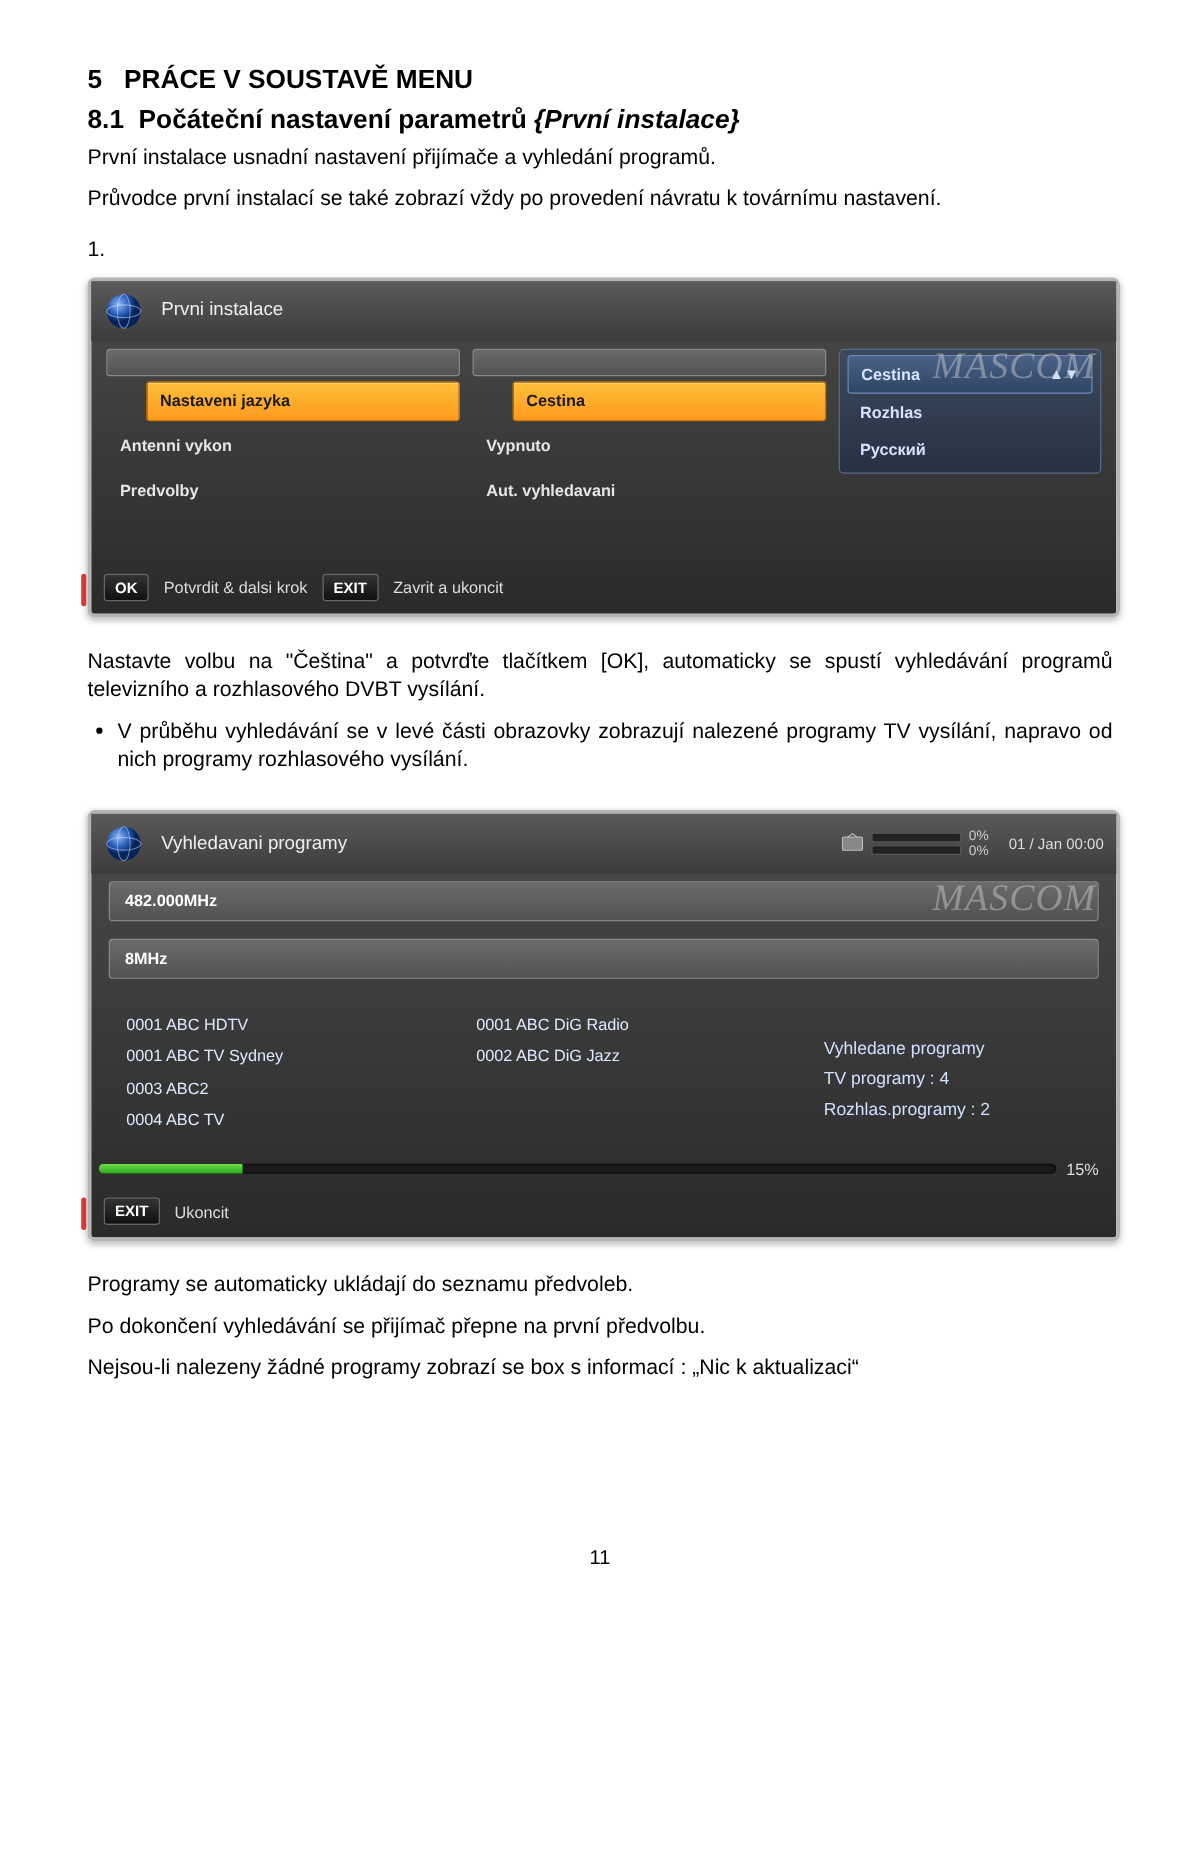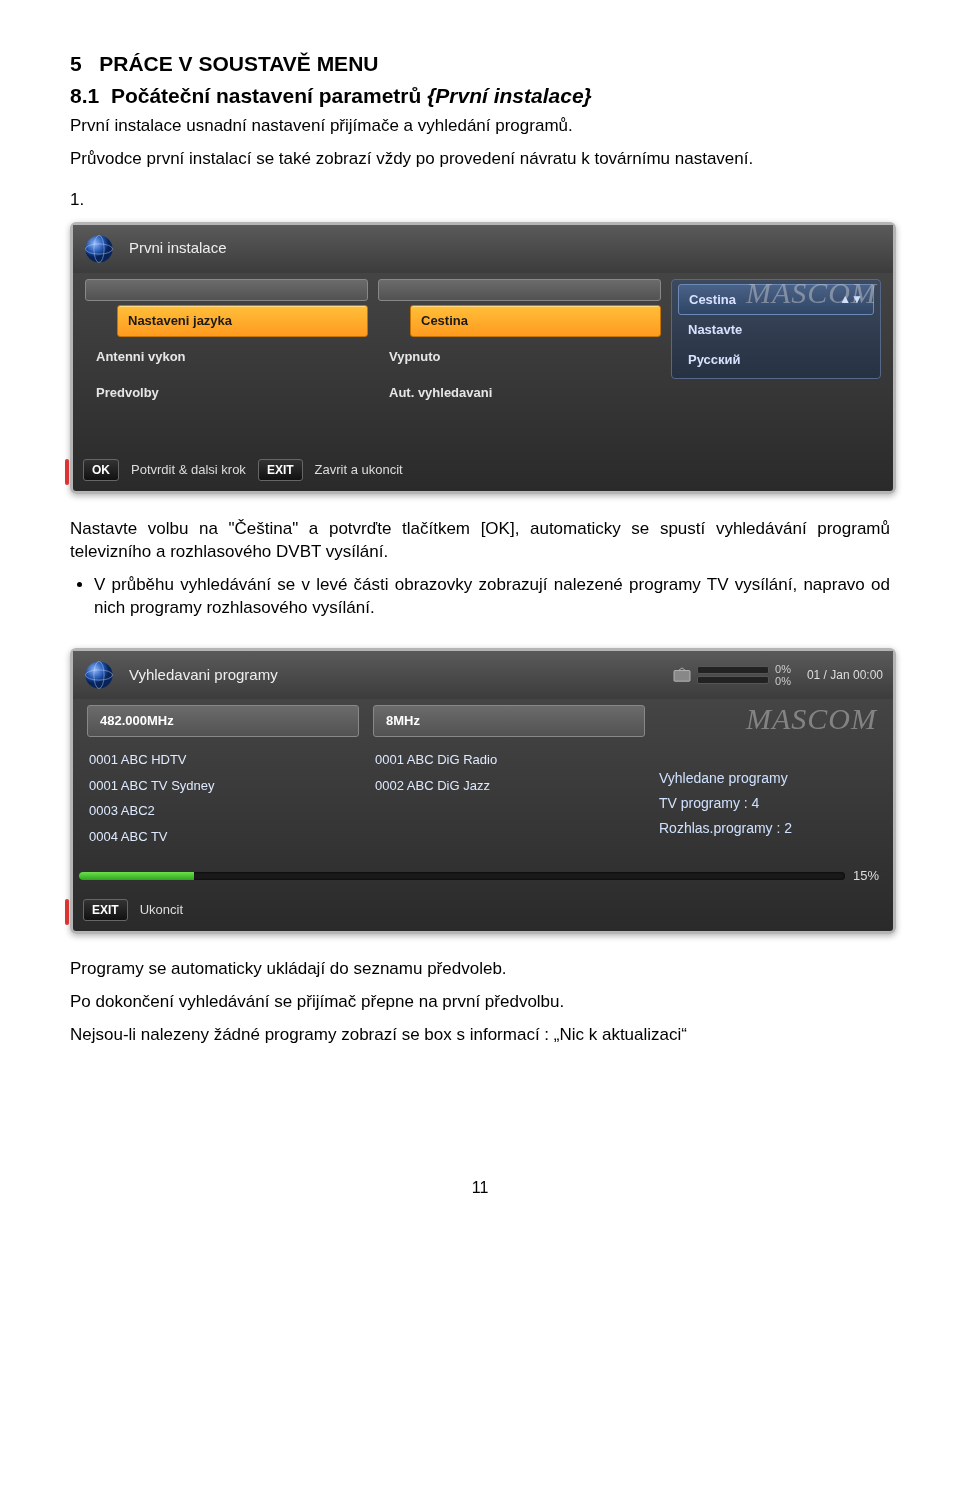--- a/index.html
+++ b/index.html
@@ -121,32 +121,32 @@
   }
   .icon16 { width: 18px; height: 16px; }
   .pct-bars {
     font-size: 11px; line-height: 10px; color: #ccc;
     margin-left: auto; display: flex; gap: 6px; align-items: center;
   }
   .pct-stack { display: flex; flex-direction: column; gap: 2px; }
   .tiny-bar { width: 70px; height: 6px; background: #222; border: 1px solid #555; border-radius: 2px; }
   .clock { font-size: 12px; color: #ddd; margin-left: 10px; white-space: nowrap;}
   .freq-row {
-    display: flex; gap: 14px; padding: 0 14px 10px 14px;
+    display: flex; gap: 14px; padding: 0 14px 10px 14px; flex-direction: column;
   }
   .freq-row .cell {
     flex: 1;
     background: linear-gradient(#6b6b6b,#525252);
     border: 1px solid #888;
     border-radius: 3px;
     padding: 6px 12px;
     color: #fff; font-weight: bold;
   }
   .scan-lists {
-    display: flex; gap: 10px; padding: 0 14px;
+    display: flex; gap: 10px; padding: 0 14px; margin-left: 12px;
   }
   .scan-col { flex: 1; }
   .scan-col .line { color: #dfeaff; padding: 4px 2px; font-size: 13px; }
   .scan-col-right {
     width: 220px; flex: none;
     color: #cfe1ff; font-size: 14px;
     padding-top: 16px;
   }
   .scan-col-right div { margin: 6px 0; }
   .progress-wrap {
@@ -215,21 +215,21 @@
         <div class="row sel">Cestina</div>
         <div class="row">Vypnuto</div>
         <div class="row">Aut. vyhledavani</div>
       </div>
       <div class="col-right">
         <div class="side-list">
           <div class="side-item sel">
             <span>Cestina</span>
             <span class="arrows">▲▼</span>
           </div>
-          <div class="side-item">Nastavte</div>
+          <div class="side-item">Rozhlas</div>
           <div class="side-item">Русский</div>
         </div>
       </div>
     </div>
   </div>
   <div style="height:28px;"></div>
   <div class="panel-foot">
     <span class="keycap">OK</span>
     <span>Potvrdit &amp; dalsi krok</span>
     <span class="keycap">EXIT</span>

